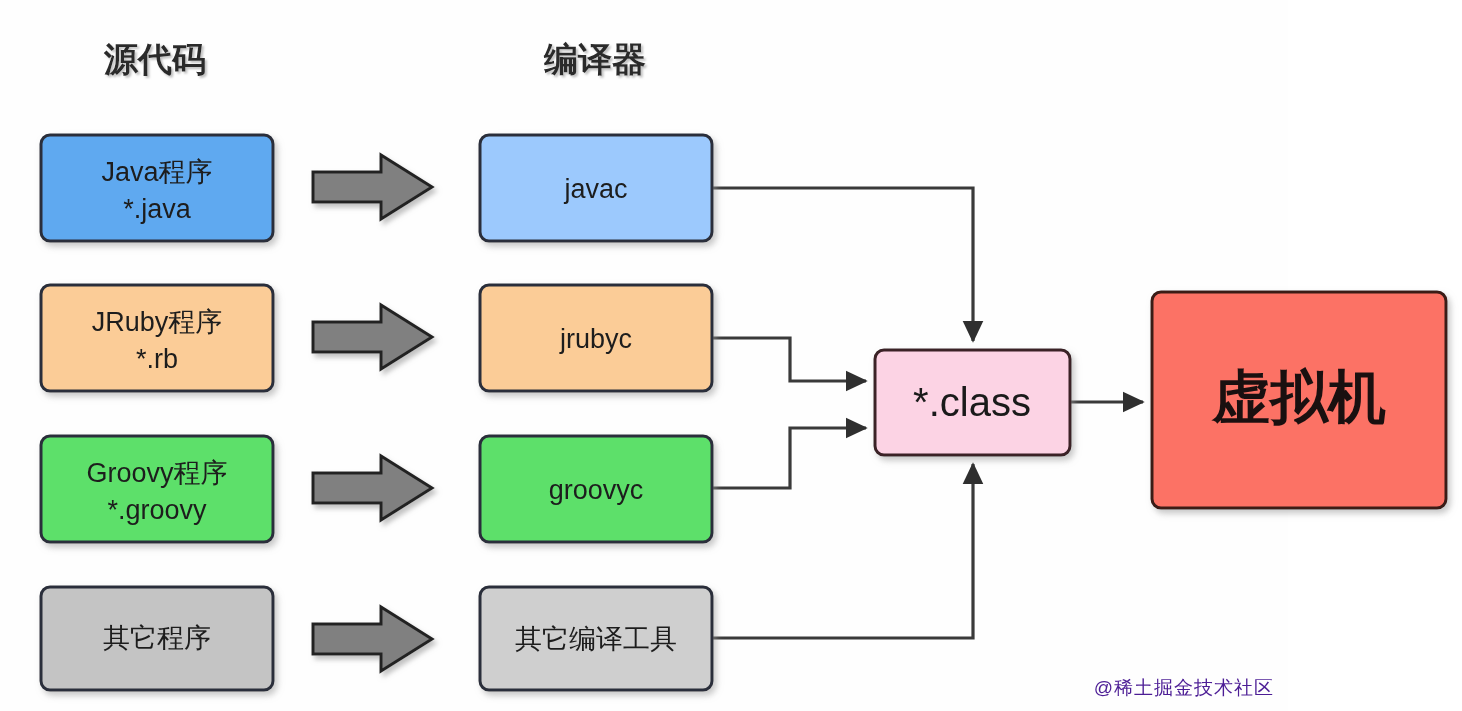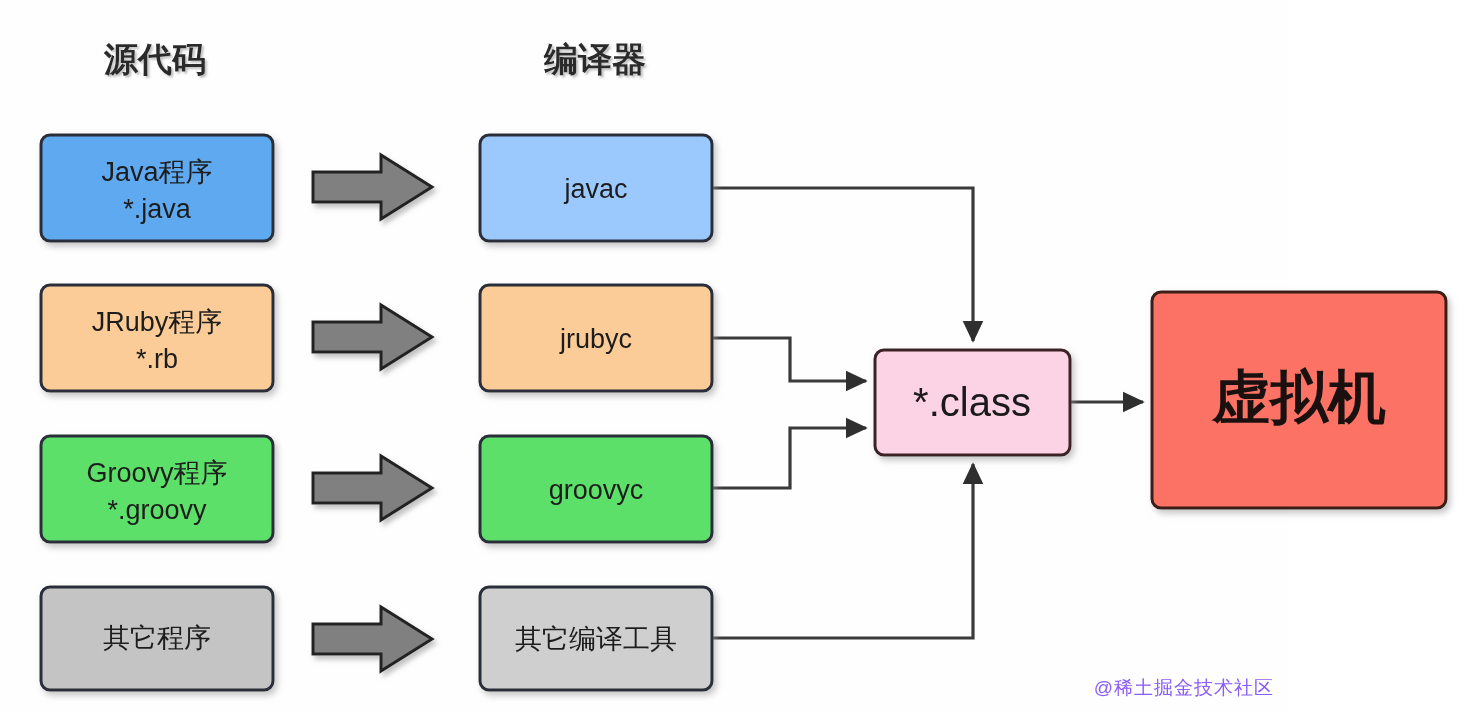--- a/index.html
+++ b/index.html
@@ -70,21 +70,21 @@
     fill: #808080;
     stroke: #242424;
     stroke-width: 3;
     stroke-linejoin: miter;
   }
   .watermark {
     position: absolute;
     right: 14px;
     bottom: 10px;
     font-size: 19px;
-    color: #8b5cf6;
+    color: #4c1d95;
     letter-spacing: 1px;
     user-select: none;
     white-space: nowrap;
   }
 </style>
 </head>
 <body>
 
 <div id="stage">
 

